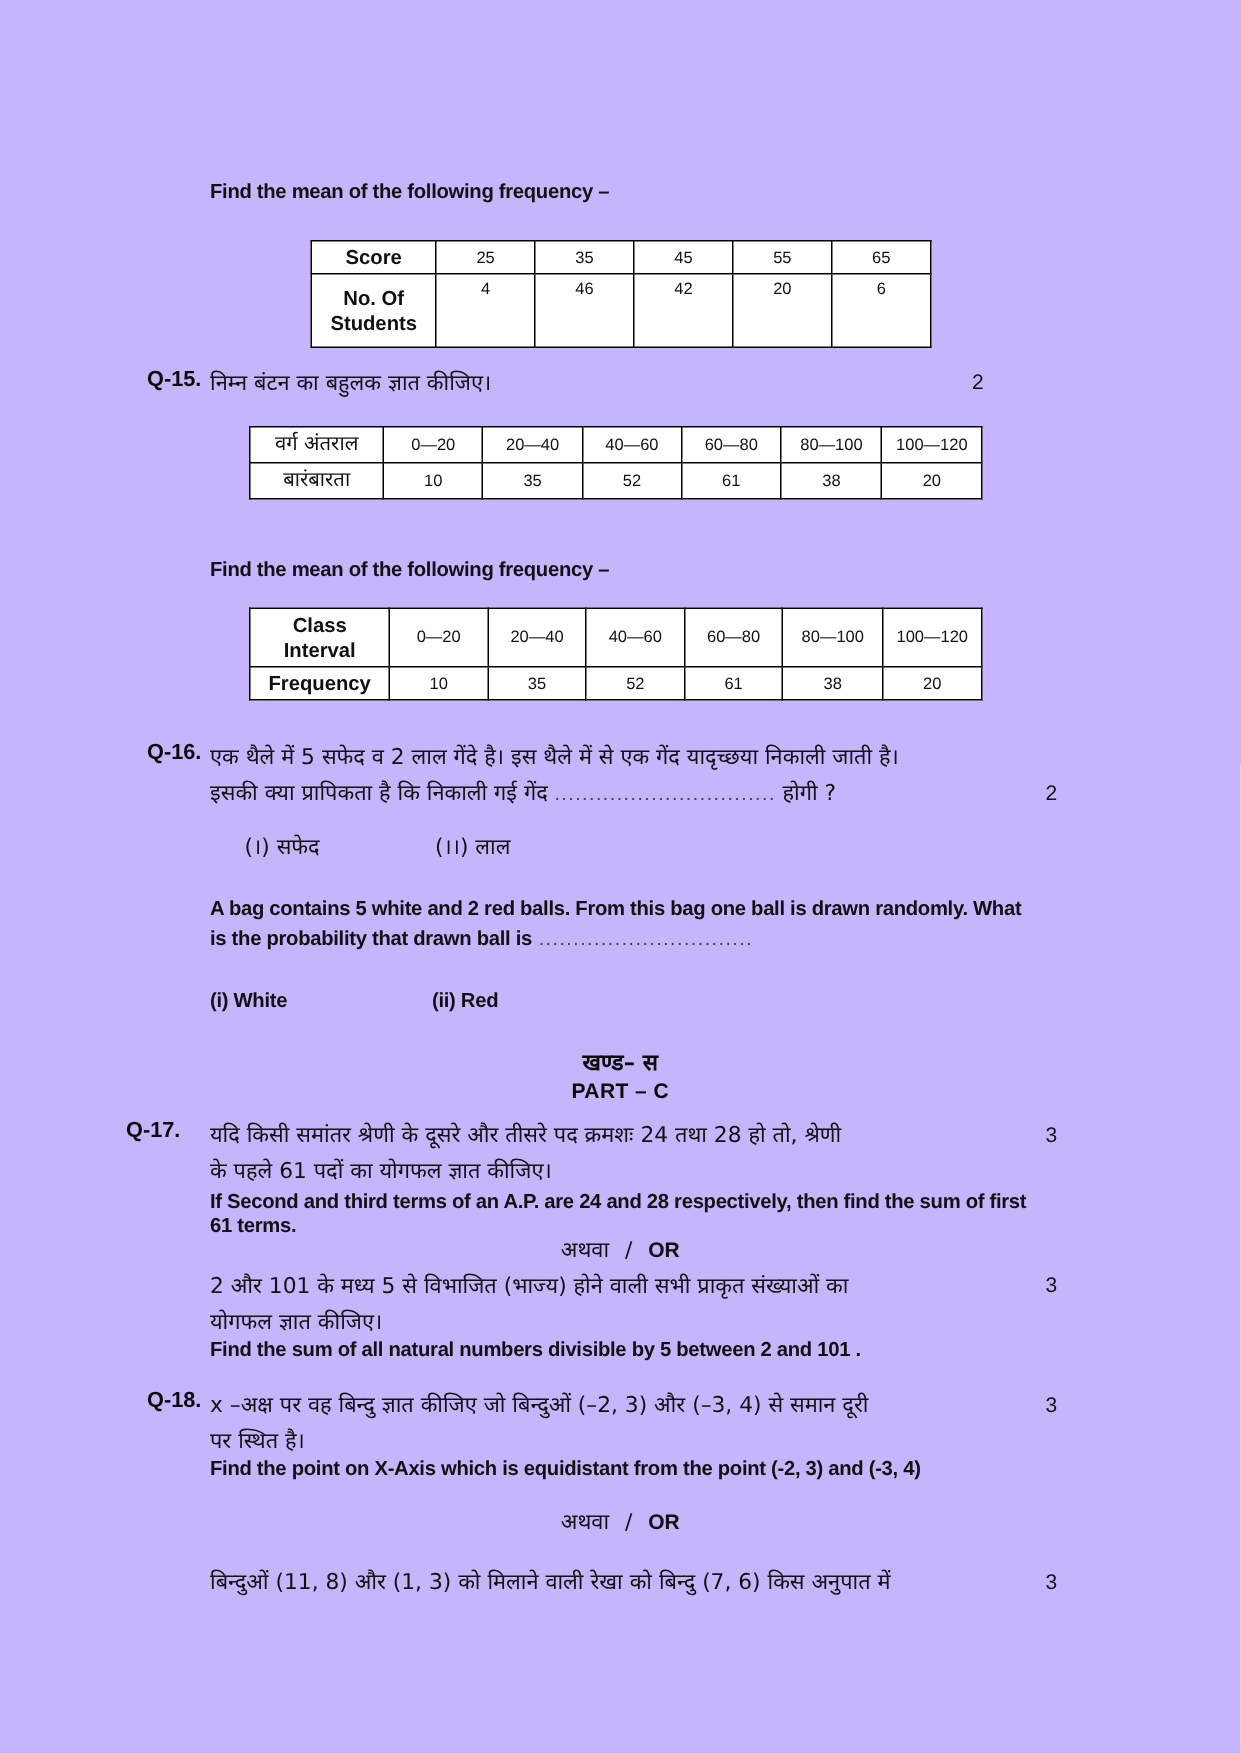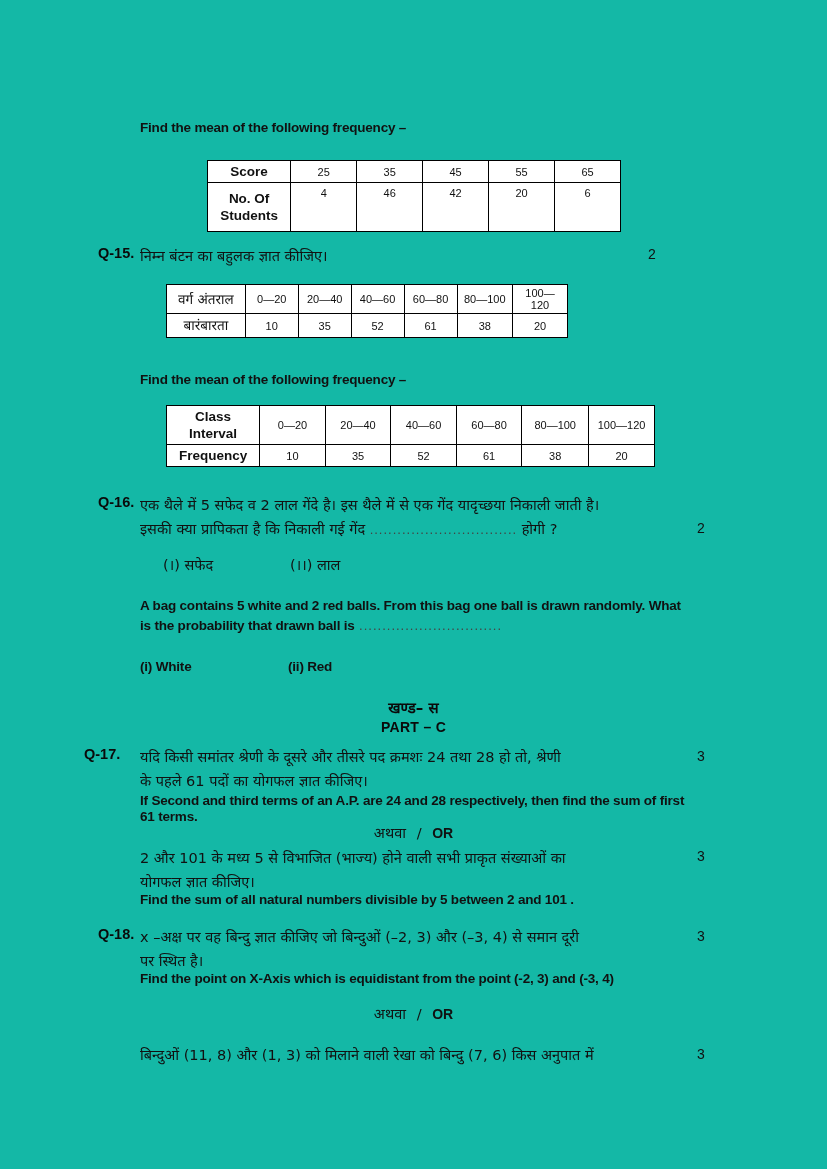--- a/index.html
+++ b/index.html
@@ -11,21 +11,21 @@
     width: 827px;
     height: 1169px;
     position: relative;
     font-family: "Liberation Sans", "DejaVu Sans", sans-serif;
     color: #0a0a0a;
     overflow: hidden;
   }
   .page {
     position: absolute;
     inset: 0;
-    background: #14b8a6;
+    background: #c4b5fd;
   }
 
   
   .abs { position: absolute; }
 
   .en {
     font-family: "Liberation Sans", "DejaVu Sans", sans-serif;
     font-weight: bold;
     font-size: 13.5px;
     letter-spacing: -0.2px;
@@ -143,21 +143,21 @@
       <td class="val" style="vertical-align:top; padding-top:4px;">20</td>
       <td class="val" style="vertical-align:top; padding-top:4px;">6</td>
     </tr>
   </tbody>
     </table>
 
   <div class="abs qlabel" style="left:98px; top:245px;">Q-15.</div>
   <div class="abs hi" style="left:140px; top:243px;">निम्न बंटन का बहुलक ज्ञात कीजिए।</div>
   <div class="abs marks" style="left:648px; top:246px;">2</div>
 
-  <table class="fq" style="left:166px; top:284px; width:402px;">
+  <table class="fq" style="left:166px; top:284px; width:489px;">
     <tbody>
         <tr>
       <td class="hdr-hi" style="width:88px;">वर्ग अंतराल</td>
       <td class="val" style="width:67px;">0—20</td>
       <td class="val" style="width:67px;">20—40</td>
       <td class="val" style="width:67px;">40—60</td>
       <td class="val" style="width:67px;">60—80</td>
       <td class="val" style="width:67px;">80—100</td>
       <td class="val" style="width:66px;">100—120</td>
     </tr>

